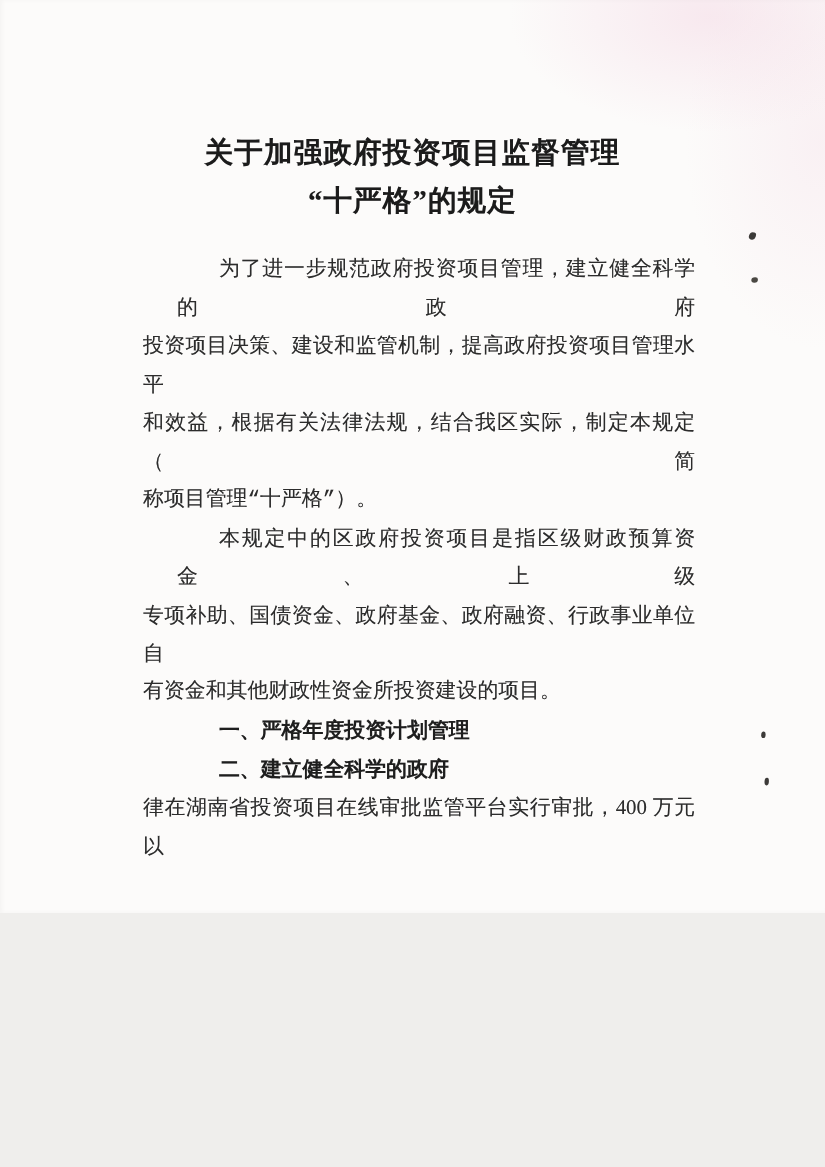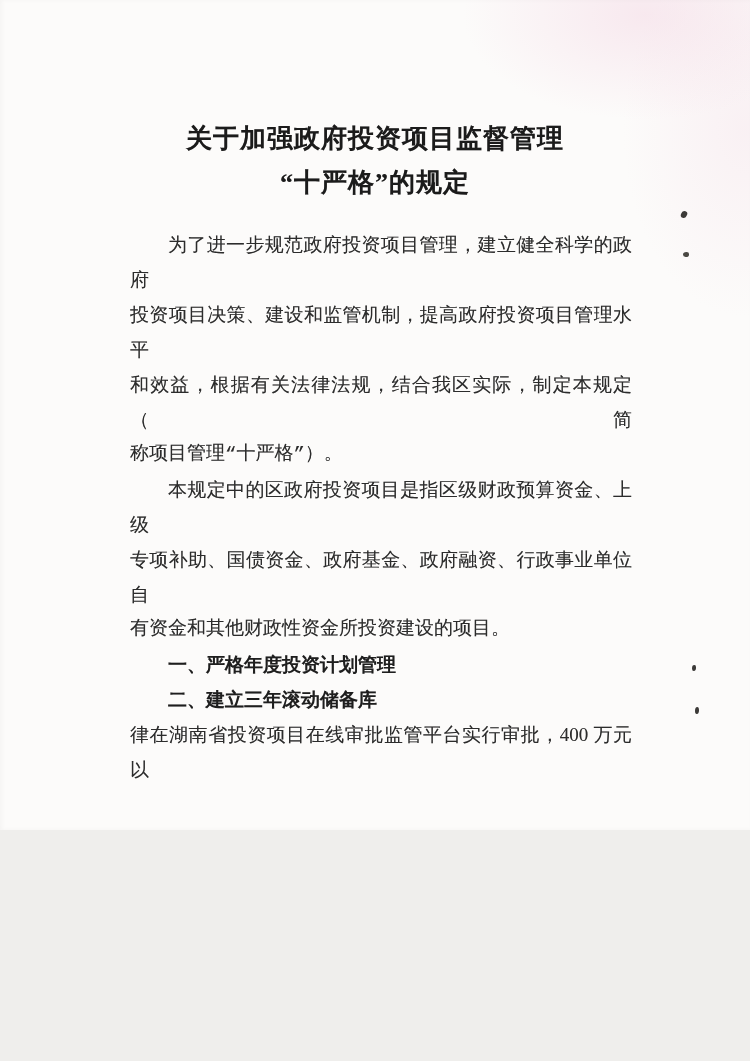--- a/index.html
+++ b/index.html
@@ -34,21 +34,21 @@
 
   
   .body-text {
     position: absolute; top: 227px; left: 130px; width: 502px;
     font-size: 19px; line-height: 35px;
     color: #2c2c2c;
     text-shadow: 0 0 0.5px rgba(45,45,45,0.35);
   }
   .line { display: block; text-align: justify; text-align-last: justify; }
   .line.end { text-align-last: left; font-family: Liberation Mono, monospace; }
-  .line.ind { text-indent: 2em; }
+  .line.ind { text-indent: 2em; margin-left: 31px; }
   .block { margin: 0; padding: 0; }
   .block.heading .line {
     font-family: "Liberation Sans", "DejaVu Sans", sans-serif;
     font-weight: bold; color: #1e1e1e;
     text-align-last: left;
   }
 
   
   .page-number {
     position: absolute; top: 886px; left: 128px;
@@ -109,21 +109,21 @@
     </p>
 
     <p class="block heading">
       <span class="line ind end">一、严格年度投资计划管理</span>
     </p>
 
     <p class="block paragraph">
     </p>
 
     <p class="block heading">
-      <span class="line ind end">二、建立三年滚动储备库</span>
+      <span class="line ind end">二、建立健全科学的政府</span>
     </p>
 
     <p class="block paragraph">
       <span class="line">律在湖南省投资项目在线审批监管平台实行审批，400 万元以</span>
 
     </p>
 
   </div>
 
   <div class="page-number">- 2 -</div>

